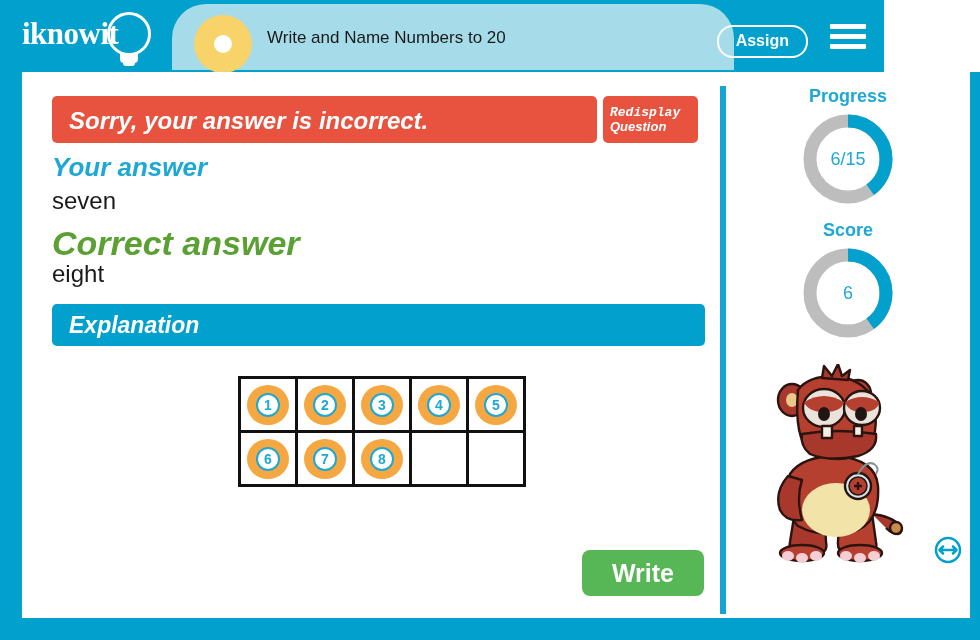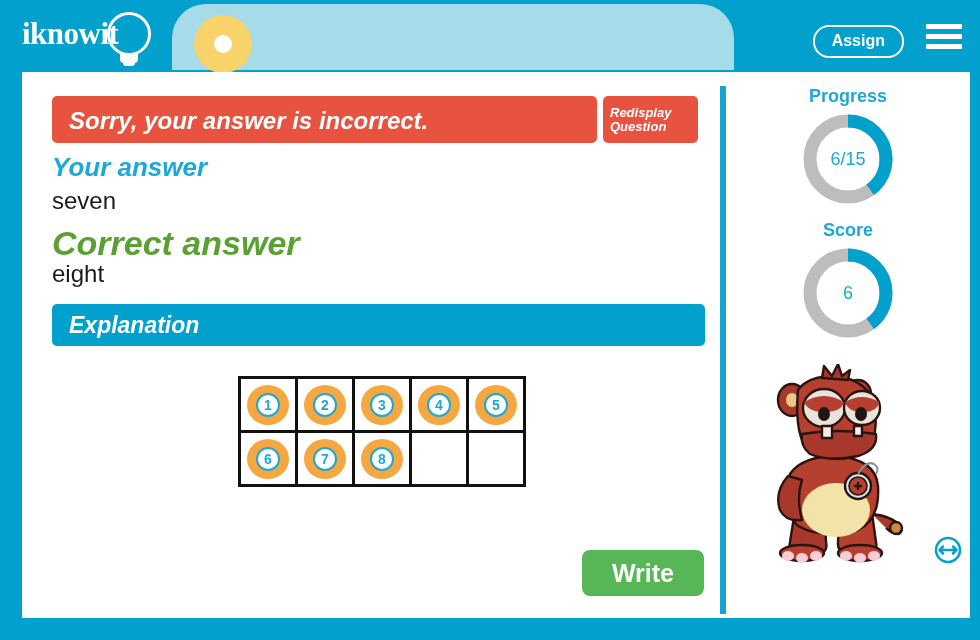--- a/index.html
+++ b/index.html
@@ -18,21 +18,21 @@
     position: relative;
     width: 980px;
     height: 640px;
     background: #ffffff;
   }
 
   
   .header {
     position: absolute;
     left: 0; top: 0;
-    width: 980px; height: 72px;
+    width: 884px; height: 72px;
     background: #02A0CC;
     overflow: hidden;
   }
   .logo {
     position: absolute;
     left: 22px; top: 10px;
     width: 140px; height: 56px;
   }
   .logo-text {
     position: absolute;
@@ -195,21 +195,21 @@
   .redisplay-line {
     position: absolute;
     left: 7px;
     font-size: 13px;
     font-weight: bold;
     font-style: italic;
     color: #ffffff;
     line-height: 1.1;
     white-space: nowrap;
   }
-  .redisplay-line.l1 { top: 10px; }
+  .redisplay-line.l1 { top: 10px; font-family: Liberation Mono, monospace; }
   .redisplay-line.l2 { top: 24px; }
 
   .label-your {
     position: absolute;
     left: 30px; top: 80px;
     font-size: 26px;
     font-weight: bold;
     font-style: italic;
     color: #1EA8D5;
   }
@@ -365,20 +365,21 @@
 
     <div class="logo">
       <div class="logo-text">iknowit</div>
       <div class="bulb"></div>
       <div class="bulb-base"></div>
       <div class="bulb-base2"></div>
     </div>
 
     <div class="title-pill">
       <div class="title-dot"></div>
+      <div class="title-text">Write and Name Numbers to 20</div>
     </div>
 
     <button class="assign-btn">Assign</button>
 
     <div class="hamburger">
       <span></span>
       <span></span>
       <span></span>
     </div>
   </div>

